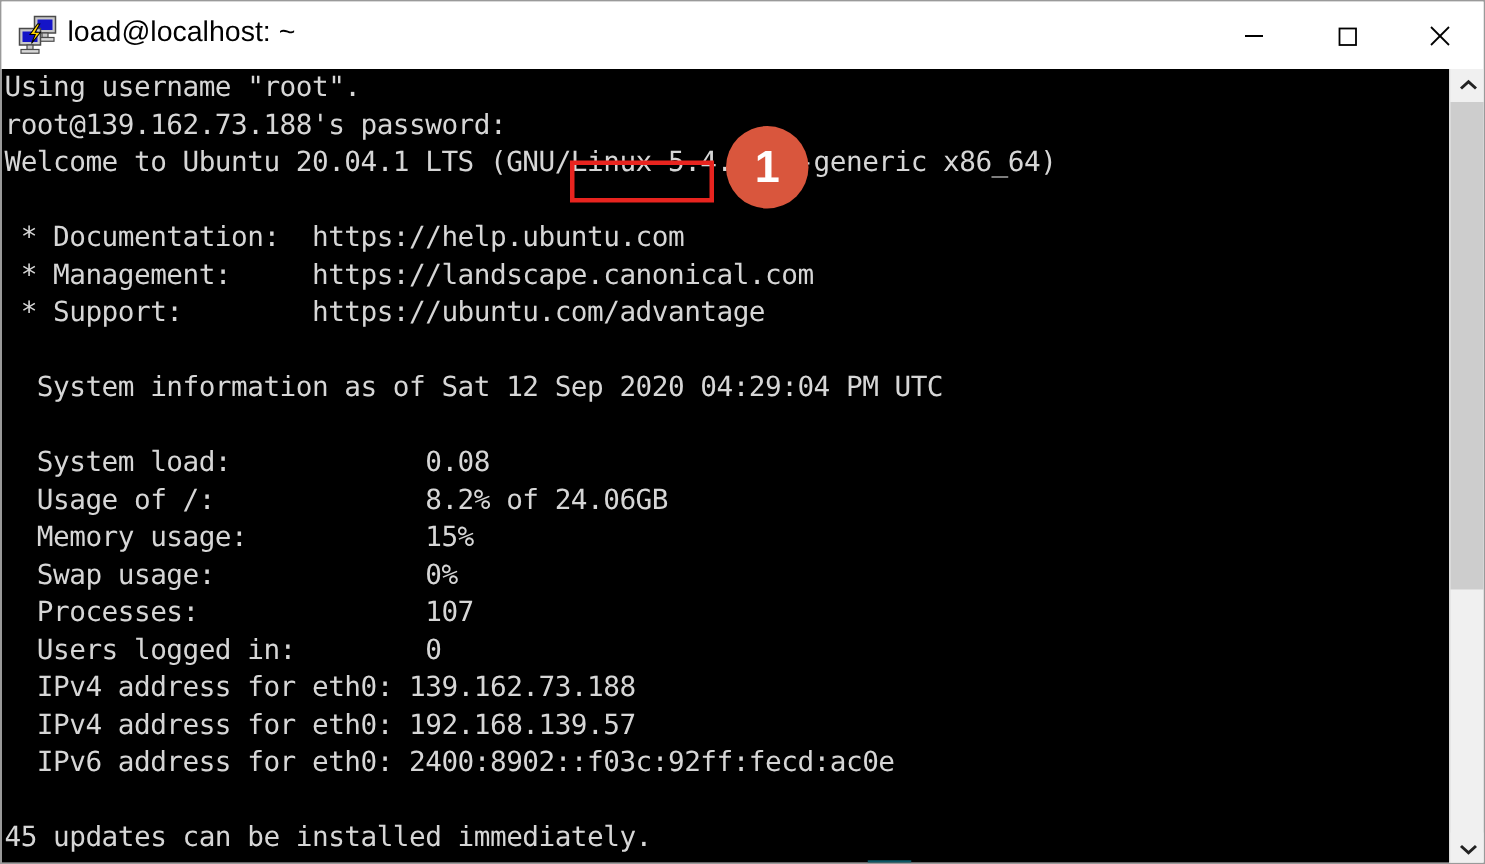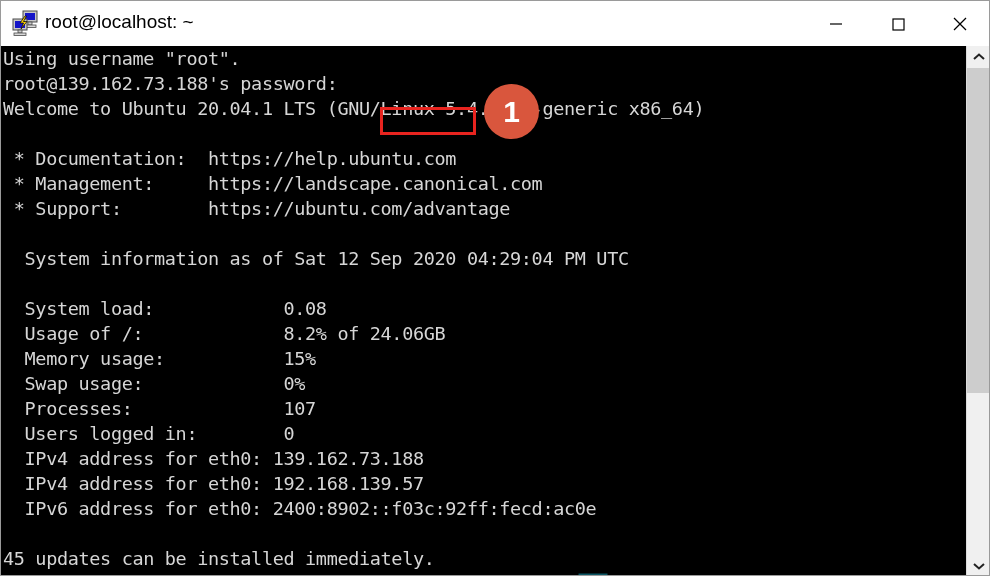--- a/index.html
+++ b/index.html
@@ -167,21 +167,21 @@
         <rect x="13" y="15" width="12" height="2.5" fill="#d8d8d8" stroke="#4a4a4a" stroke-width="0.8"></rect>
 
         <rect x="2" y="9" width="14" height="11" fill="#c8c8c8" stroke="#4a4a4a" stroke-width="1"></rect>
         <rect x="4" y="11" width="10" height="7" fill="#1414c8"></rect>
         <rect x="7" y="20" width="4" height="3" fill="#c8c8c8" stroke="#4a4a4a" stroke-width="0.8"></rect>
         <rect x="3" y="23" width="12" height="2.5" fill="#d8d8d8" stroke="#4a4a4a" stroke-width="0.8"></rect>
 
         <polygon points="14,6 9,13 12.5,13 10,19 16,11.5 12.5,11.5 15.5,6" fill="#ffd400" stroke="#000000" stroke-width="0.7"></polygon>
       </svg>
     </span>
-    <span class="title-text">root@localhost: ~</span>
+    <span class="title-text">load@localhost: ~</span>
 
     <div class="win-controls">
       <div class="win-btn">
         <svg width="18" height="18" viewBox="0 0 18 18">
             <line x1="3" y1="9" x2="15" y2="9" stroke="#000" stroke-width="1.2"></line>
           </svg>
       </div>
       <div class="win-btn">
         <svg width="18" height="18" viewBox="0 0 18 18">
             <rect x="4" y="4" width="11" height="11" fill="none" stroke="#000" stroke-width="1.2"></rect>

